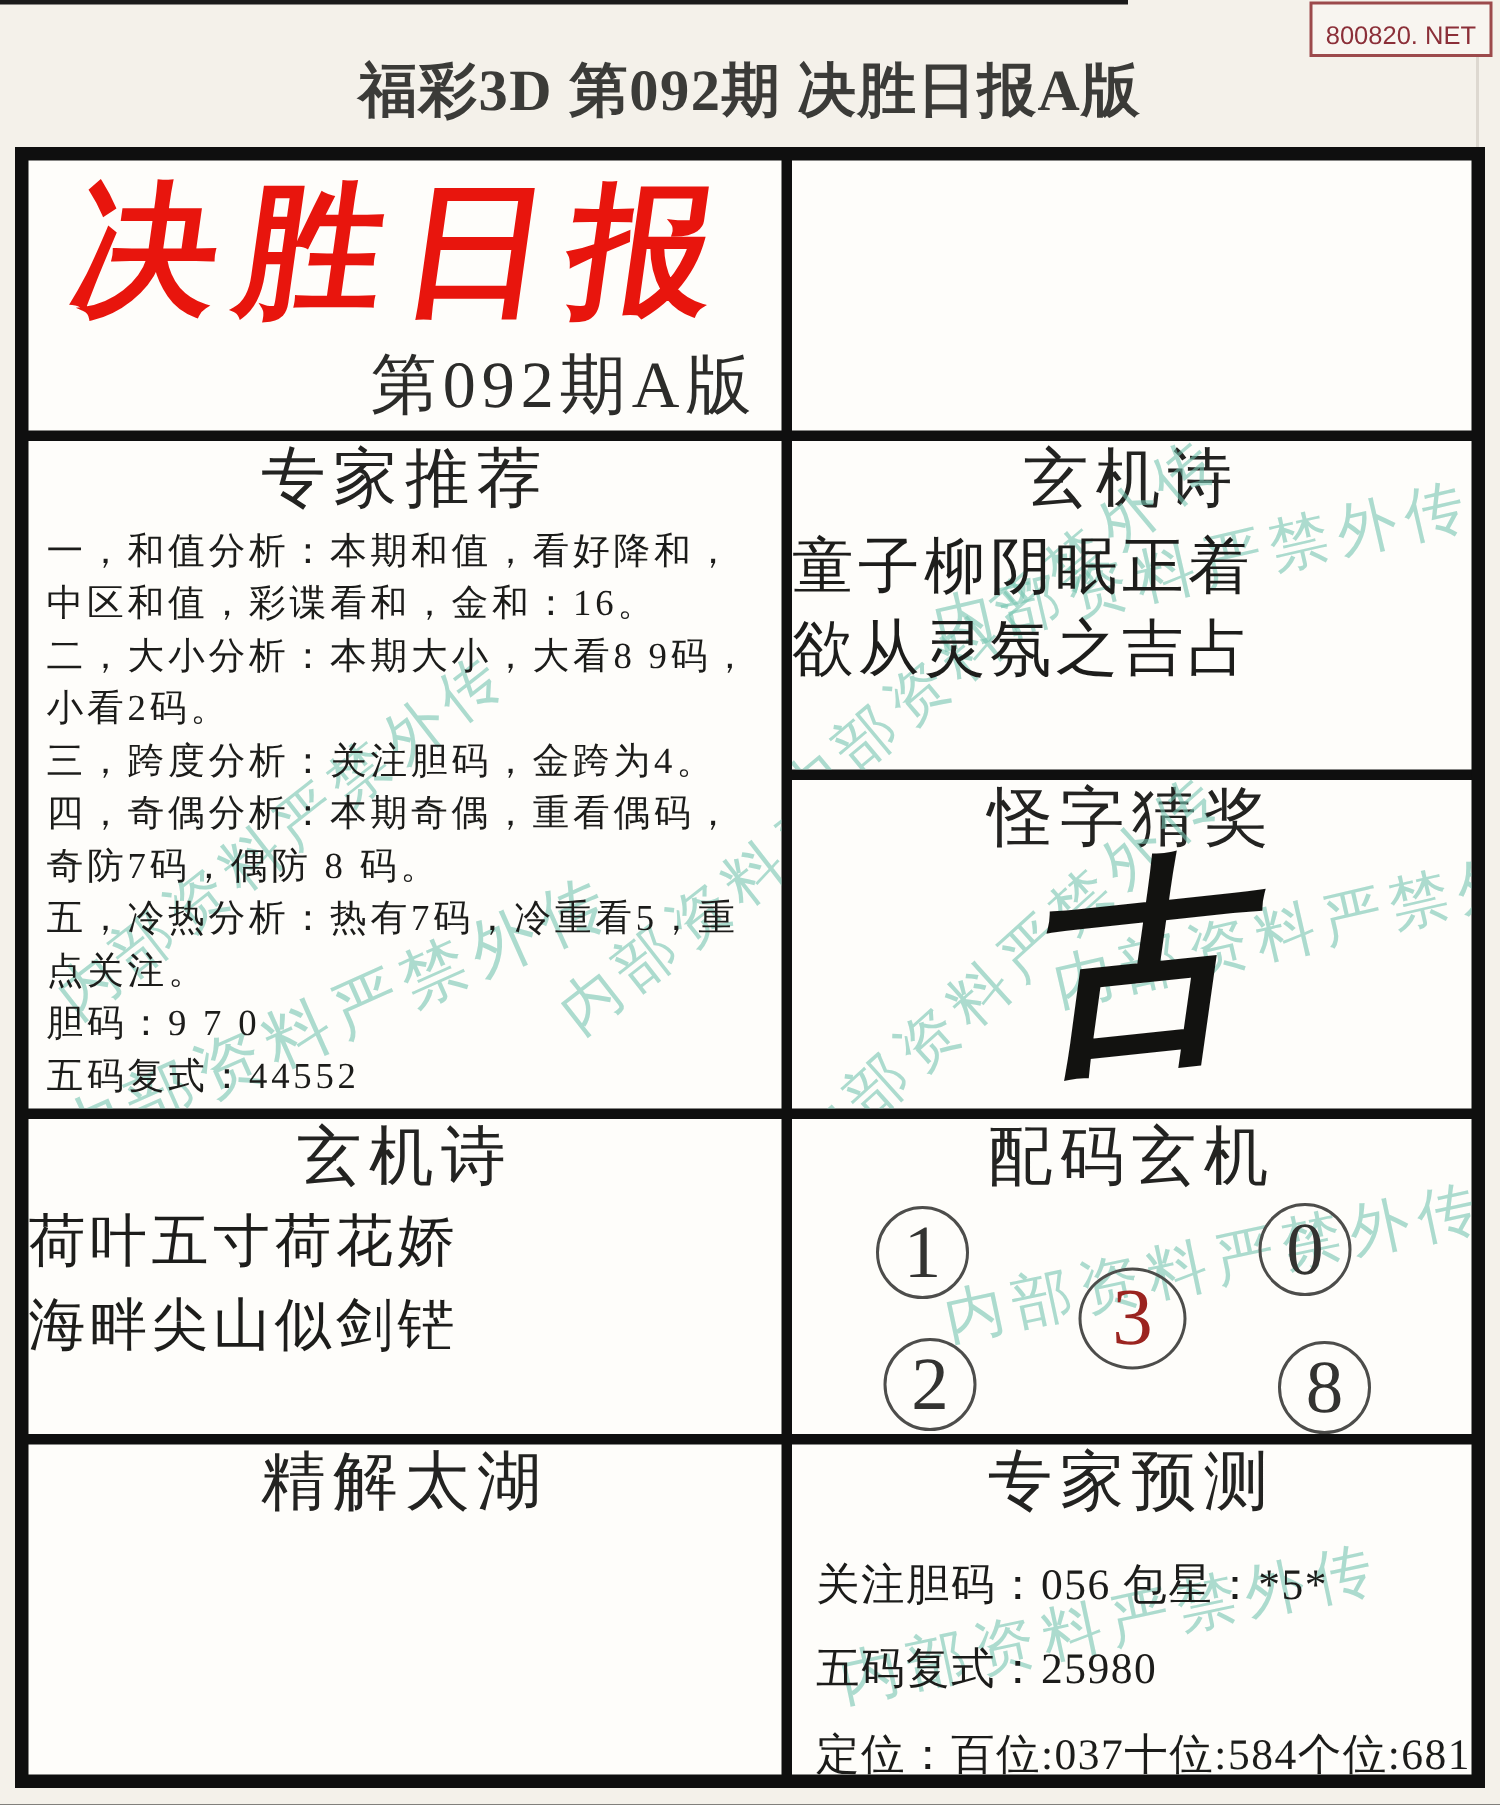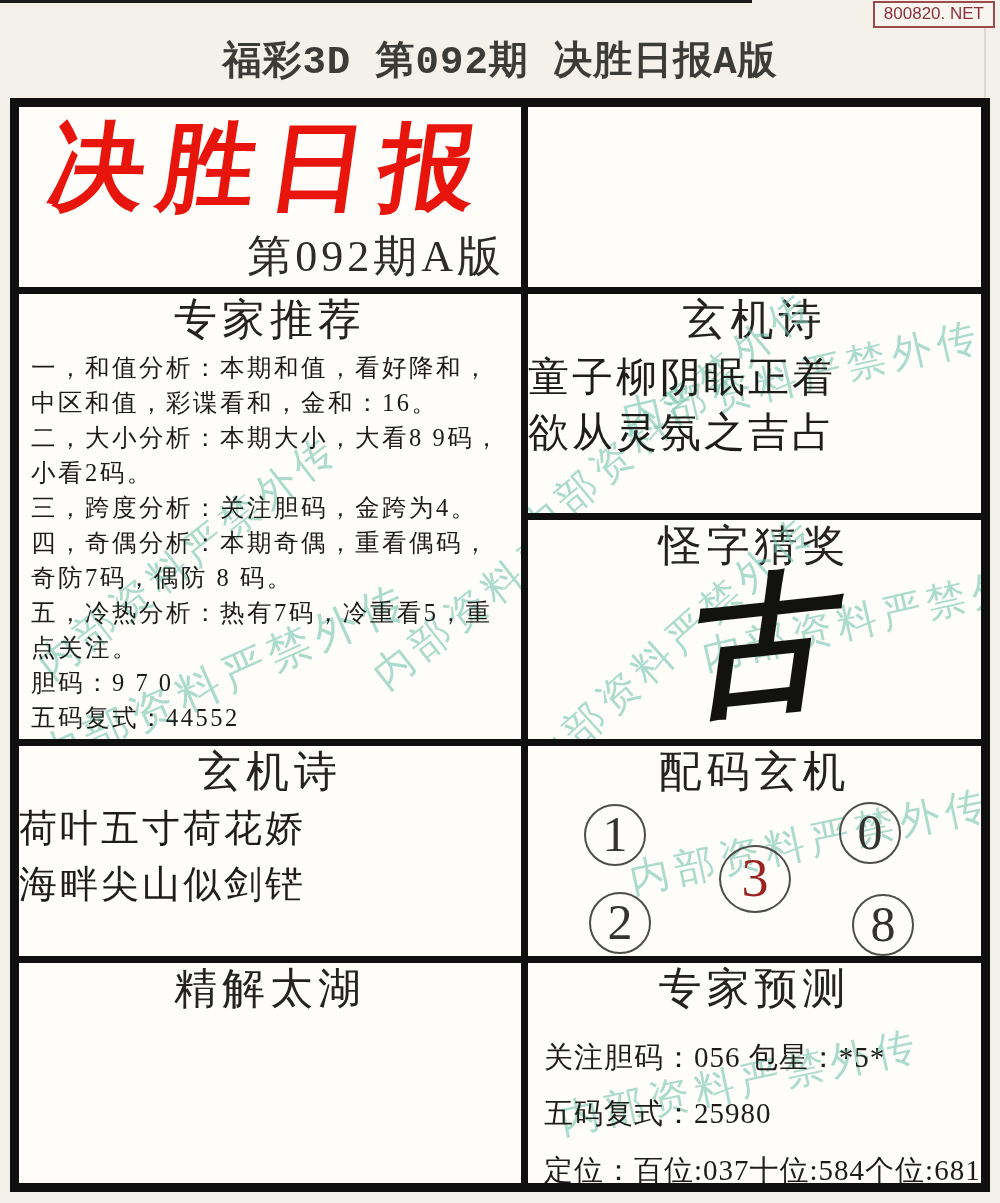--- a/index.html
+++ b/index.html
@@ -1,25 +1,25 @@
 <!DOCTYPE html>
 <html><head>
 <meta charset="utf-8">
 <style>
   html,body{margin:0;padding:0;}
   body{width:1000px;height:1203px;background:#f4f1ea;font-family:"Liberation Serif",serif;position:relative;overflow:hidden;}
 
   .top-rule{position:absolute;left:0;top:0;width:752px;height:3px;background:#1b1b1b;}
   .edge-line{position:absolute;left:984px;top:28px;width:2px;height:70px;background:#ddd8d0;}
 
-  .site-badge{position:absolute;top:1px;right:5px;border:2px solid #9c4a4c;padding:1px 9px 2px 9px;
+  .site-badge{position:absolute;top:1px;right:5px;border:2px solid #9c4a4c;padding:11px 9px 2px 9px;
     font-family:"Liberation Sans",sans-serif;font-size:17px;color:#8b2f38;background:#f8f5f0;}
 
   .page-header{position:absolute;top:33px;left:0;right:0;text-align:center;
-    font-family:Liberation Mono, monospace;font-weight:bold;font-size:39px;color:#3b3b38;letter-spacing:1px;}
+    font-family:Liberation Serif, serif;font-weight:bold;font-size:39px;color:#3b3b38;letter-spacing:1px;}
 
   .board{position:absolute;left:10px;top:98px;width:980px;height:1094px;background:#0f0f0f;
     box-sizing:border-box;padding:9px;display:grid;grid-template-columns:502px 453px;
     grid-template-rows:180px 445px 210px 220px;gap:7px;}
   .cell{background:#fefdfa;position:relative;overflow:hidden;}
 
   .right-stack{display:grid;grid-template-rows:219px 219px;gap:7px;background:#0f0f0f;}
 
   .masthead-title{font-size:96px;color:#e8150d;font-weight:bold;letter-spacing:14px;text-align:center;
     margin-top:8px;transform:skewX(-8deg);line-height:1.1;}

